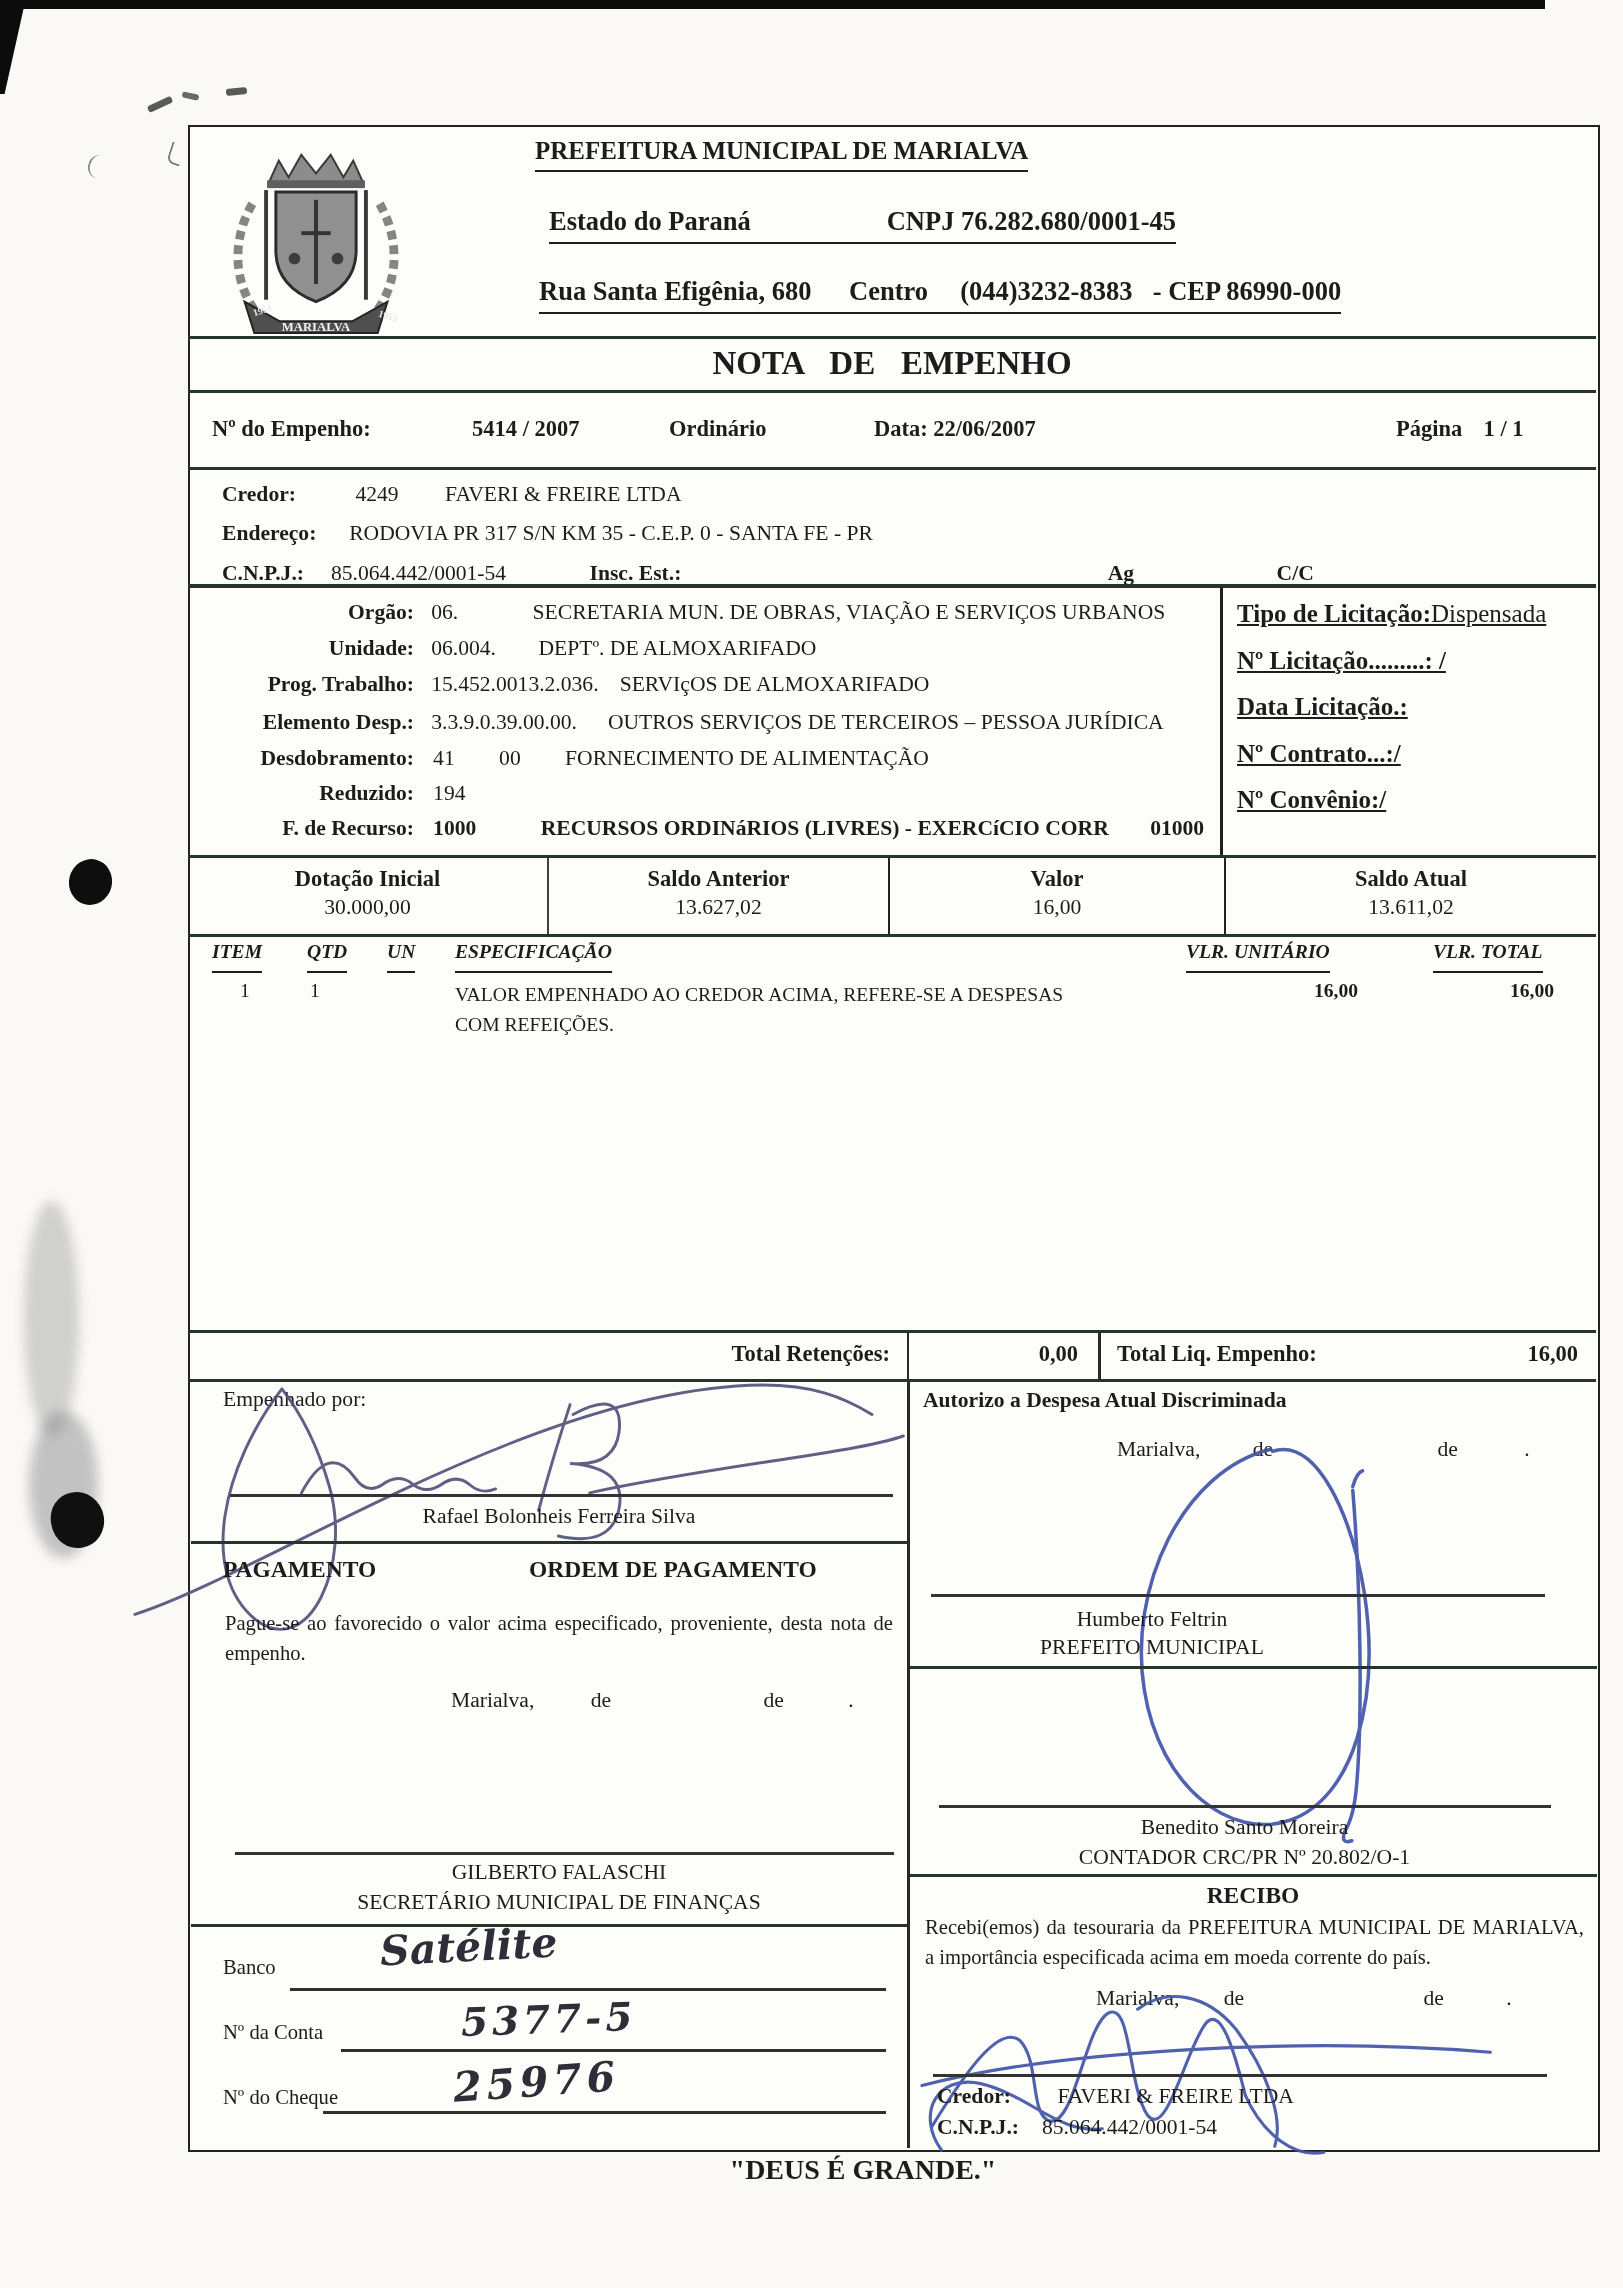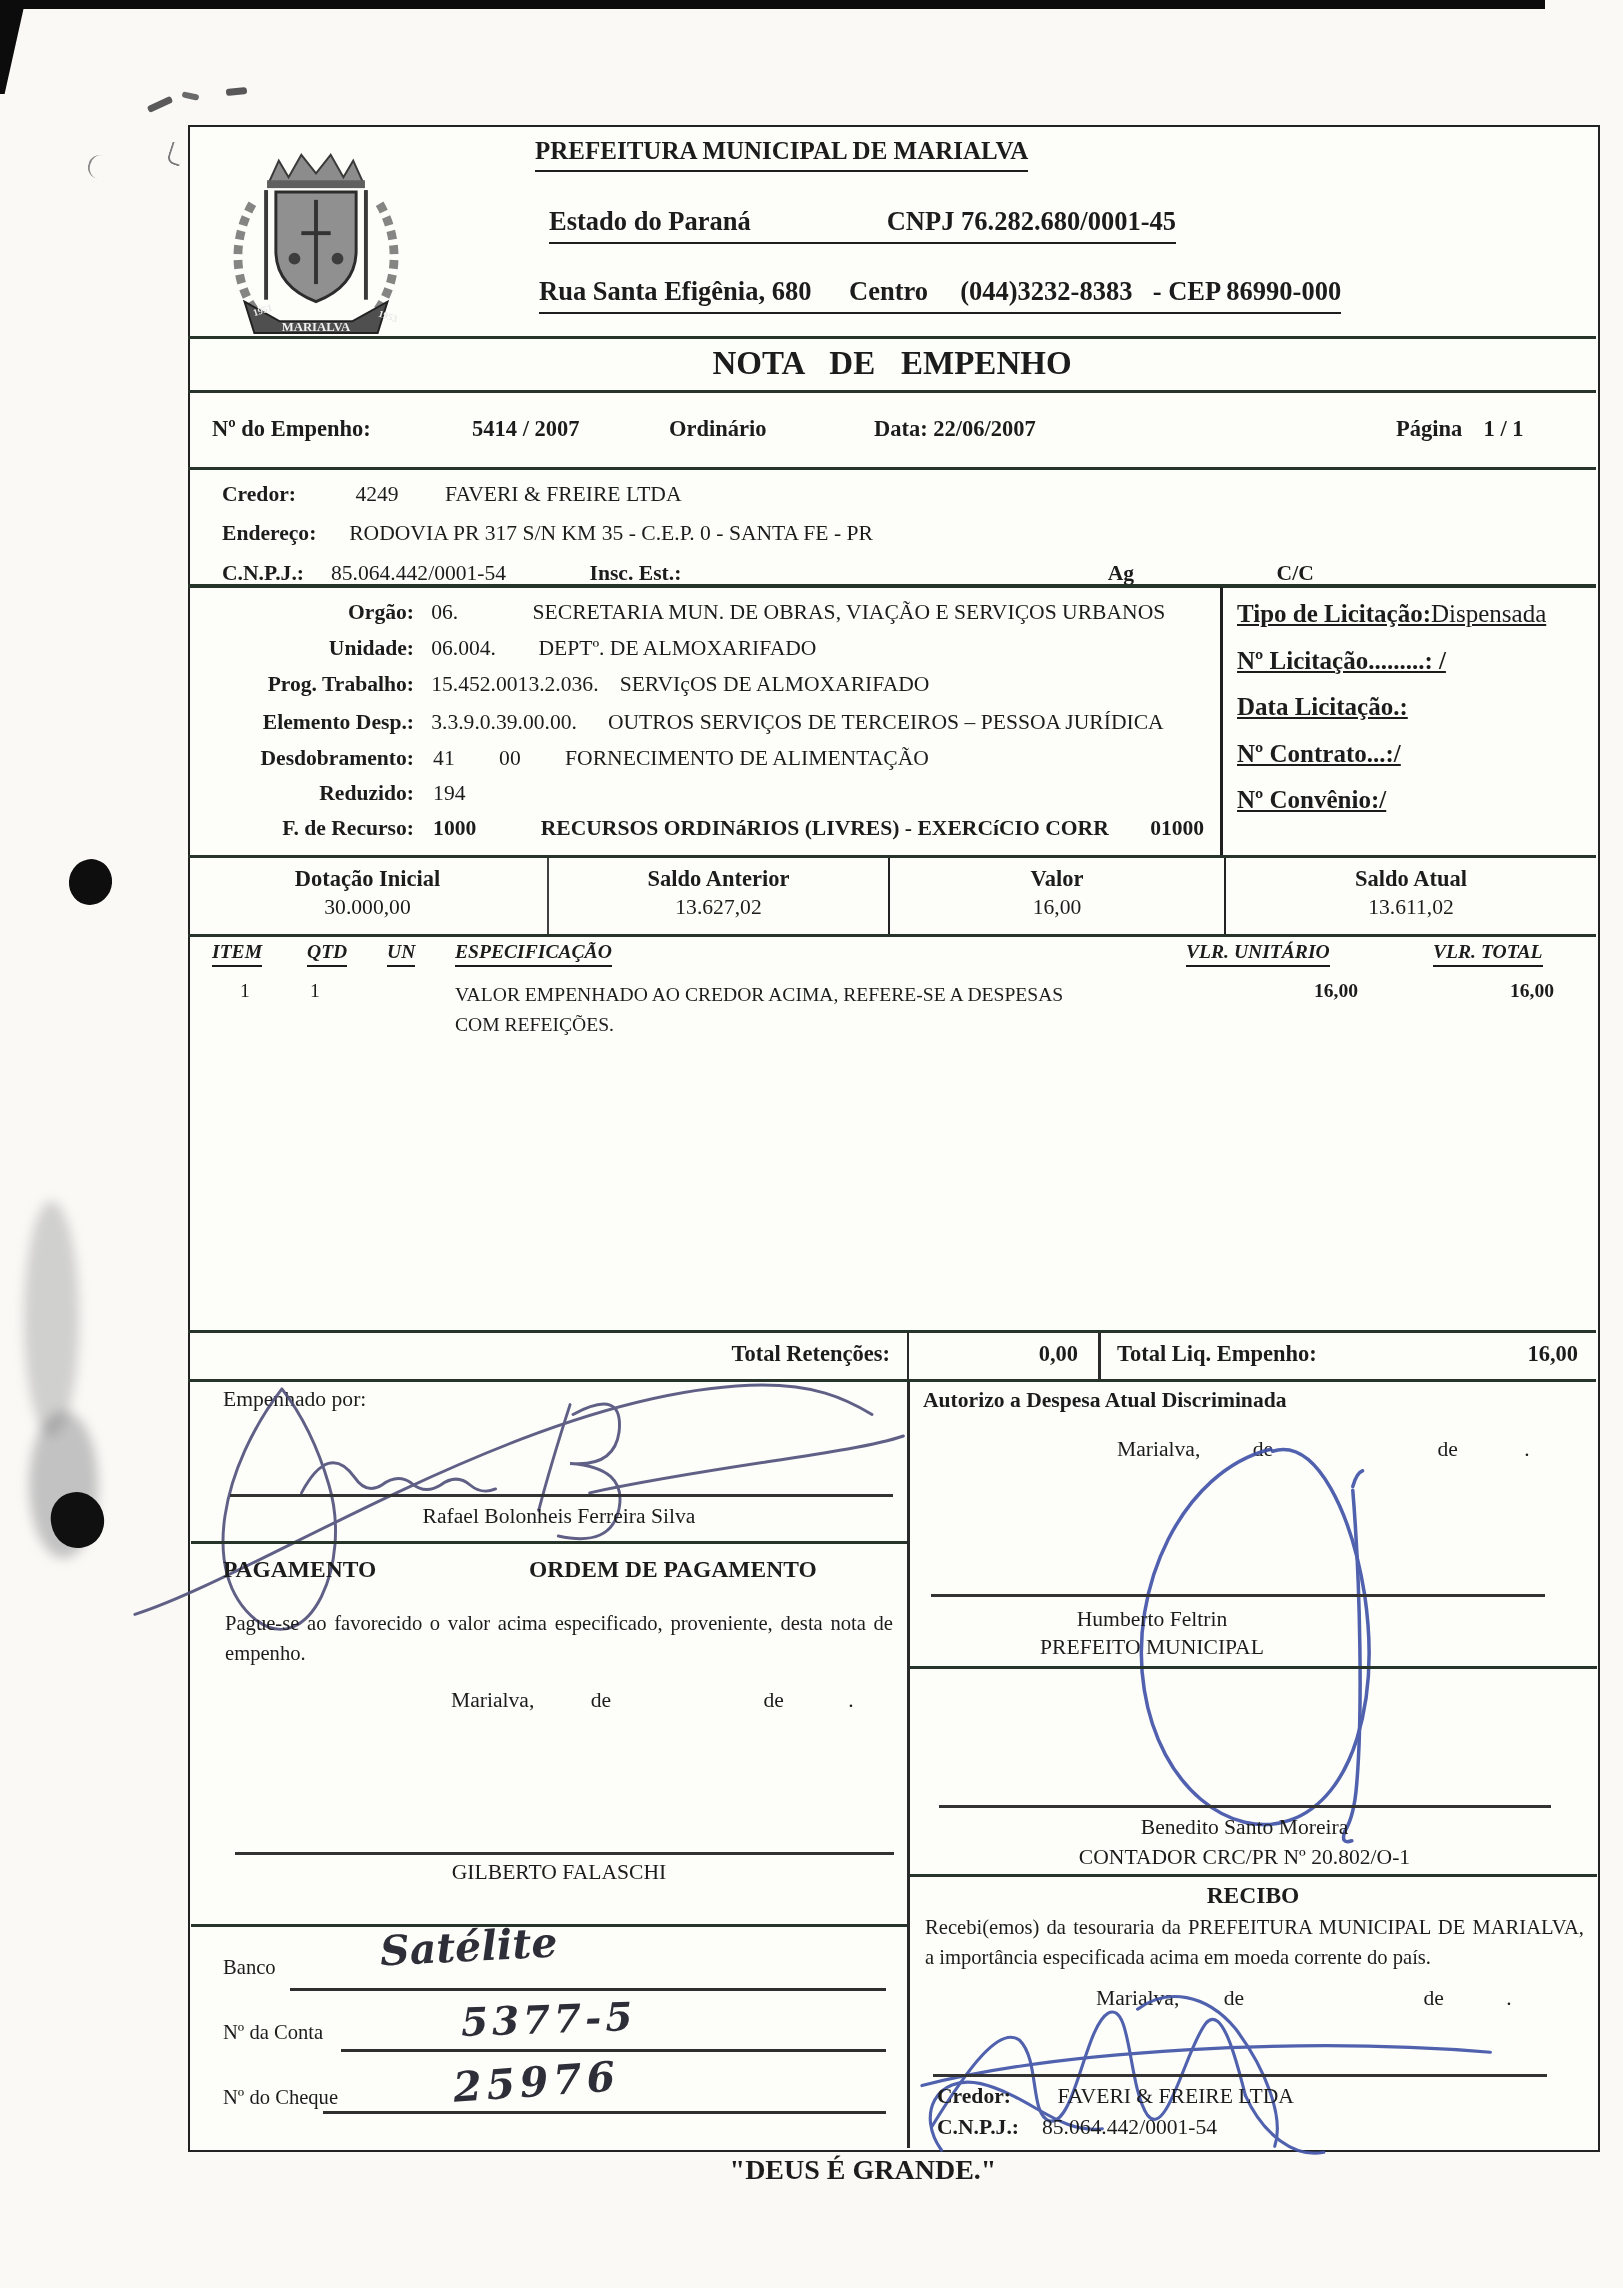--- a/index.html
+++ b/index.html
@@ -13,21 +13,21 @@
   .grn{background:#27342a;}
   .doc{position:absolute;left:188px;top:125px;width:1408px;height:2023px;
        border:2.9px solid #222;background:#fdfdfa;}
   .u3{border-bottom:2.9px solid #1e1e1e;padding-bottom:4.9px;}
   .hand{font-family:"DejaVu Serif",serif;font-style:italic;font-weight:bold;color:#2e2e38;}
   .sig{position:absolute;pointer-events:none;}
   .smudge{position:absolute;border-radius:50%;filter:blur(5.9px);}
   .dotmatrix{font-family:"DejaVu Sans Mono",monospace;font-weight:bold;color:#6a58bb;letter-spacing:2.9px;}
   .cell-head{font-weight:bold;font-size:22.5px;text-align:center;padding-top:7.8px;}
   .cell-val{font-size:21.6px;text-align:center;padding-top:2.9px;}
-  .ithead{font-style:italic;font-weight:bold;font-size:19.6px;border-bottom:2px solid #1c1c1c;padding-bottom:2px;}
+  .ithead{font-style:italic;font-weight:bold;font-size:19.6px;border-bottom:2px solid #1c1c1c;padding-bottom:8px;}
   .par{font-size:20.6px;line-height:1.45;text-align:justify;}
 </style>
 </head>
 <body>
 
 <div class="page">
 
   <div class="abs" style="left:7.8px;top:0;width:1537px;height:8.8px;background:#0c0c0c;"></div>
   <div class="abs" style="left:0;top:0;width:25.5px;height:94px;background:#0c0c0c;clip-path:polygon(0 0,100% 0,18% 100%,0 100%);"></div>
   <div class="abs" style="left:147px;top:101px;width:25.5px;height:6.9px;background:#5a5a5a;border-radius:2.9px;transform:rotate(-25deg);"></div>
@@ -223,20 +223,21 @@
 
   <div class="abs" style="left:451px;top:1688px;font-size:21.6px;">
     <span>Marialva,</span>
     <span style="margin-left:51px;">de</span>
     <span style="margin-left:147px;">de</span>
     <span style="margin-left:59px;">.</span>
   </div>
 
   <div class="ln" style="left:235px;top:1852px;width:659px;height:2.9px;background:#333;"></div>
   <div class="abs ctr b" style="left:255px;top:1860px;width:608px;font-size:21.6px;font-weight:normal;">GILBERTO FALASCHI</div>
+  <div class="abs ctr" style="left:255px;top:1890px;width:608px;font-size:21.6px;">SECRETÁRIO MUNICIPAL DE FINANÇAS</div>
 
   <div class="ln grn" style="left:191px;top:1924px;width:716px;height:2.9px;"></div>
 
   <div class="abs" style="left:223px;top:1956px;font-size:20.6px;">Banco</div>
   <div class="abs hand" style="left:380px;top:1923px;font-size:41px;transform:rotate(-3deg);">Satélite</div>
   <div class="ln" style="left:290px;top:1988px;width:596px;height:2.9px;background:#2f2f2f;"></div>
 
   <div class="abs" style="left:223px;top:2021px;font-size:20.6px;">Nº da Conta</div>
   <div class="abs hand" style="left:461px;top:1996px;font-size:39px;transform:rotate(-2deg);letter-spacing:3.9px;">5377-5</div>
   <div class="ln" style="left:341px;top:2049px;width:545px;height:2.9px;background:#2f2f2f;"></div>

